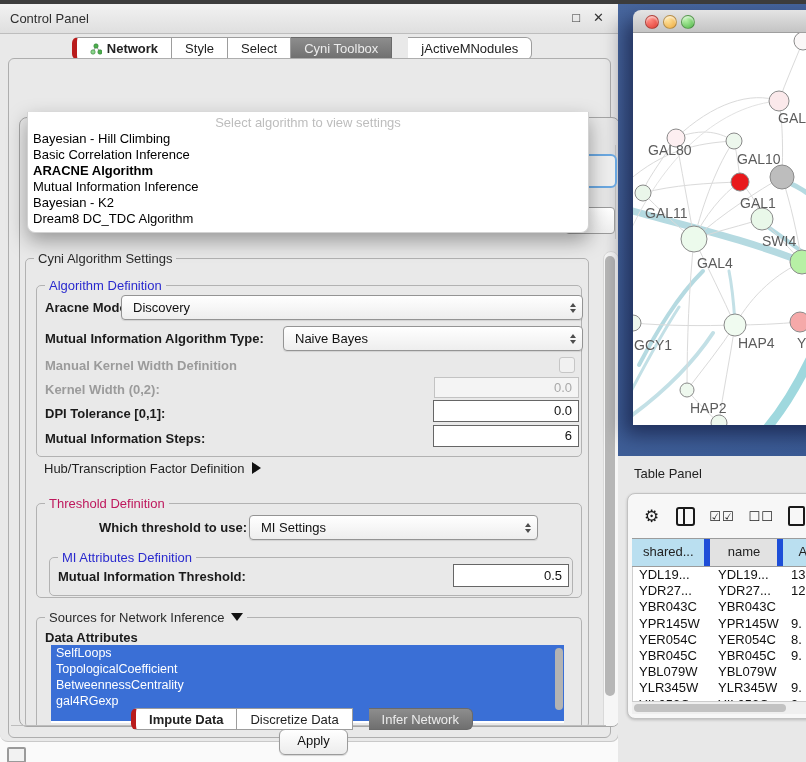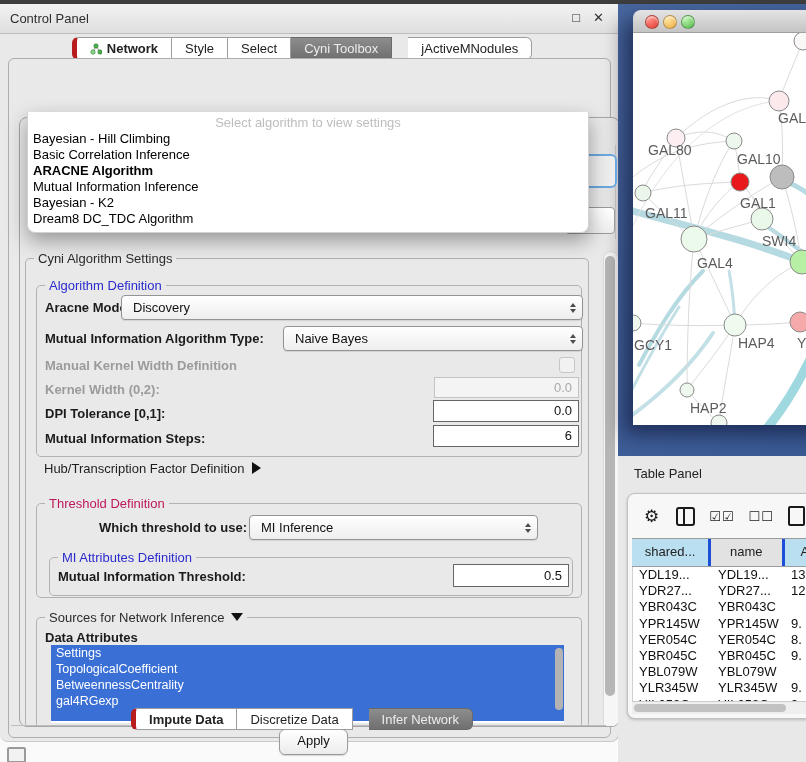--- a/index.html
+++ b/index.html
@@ -95,21 +95,21 @@
   .tfloat{position:absolute;left:9px;top:37px;width:200px;height:224px;background:#f7f7f7;
           border:1px solid #c2c2c2;border-radius:8px;box-shadow:0 1px 3px rgba(0,0,0,.2);overflow:hidden;}
   .ticons{position:absolute;left:0;top:8px;width:100%;height:28px;display:flex;align-items:center;}
   .gear{font-size:17px;color:#1a1a1a;margin-left:16px;}
   .colicon{width:15px;height:15px;border:2px solid #1a1a1a;border-radius:3px;margin-left:17px;position:relative;}
   .colicon::after{content:"";position:absolute;left:5px;top:0;width:2px;height:100%;background:#1a1a1a;}
   .cbicon{font-size:13px;color:#222;letter-spacing:1px;margin-left:14px;}
   .fileicon{width:13px;height:16px;border:2px solid #1a1a1a;border-radius:2px;margin-left:14px;}
   .ttable{position:absolute;left:4px;top:44px;width:196px;height:170px;}
   .thead{display:flex;height:27px;border-top:1px solid #9c9c9c;border-bottom:1px solid #9c9c9c;}
-  .th{border-right:3px solid #1d4ed8;font-size:13px;color:#222;text-align:center;line-height:26px;
+  .th{border-right:6px solid #1d4ed8;font-size:13px;color:#222;text-align:center;line-height:26px;
       overflow:hidden;white-space:nowrap;}
   .tbody{background:#fff;height:135px;overflow:hidden;border-left:1px solid #cfcfcf;}
   .tr{display:flex;height:16.2px;line-height:16.2px;}
   .td{font-size:13px;color:#101010;padding-left:6px;white-space:nowrap;overflow:hidden;}
   .hscroll{position:absolute;left:4px;top:207px;width:196px;height:12px;background:#efefef;border-top:1px solid #ccc;}
   .hscroll-thumb{position:absolute;left:2px;top:2px;width:152px;height:8px;background:#c2c2c2;border-radius:4px;}
 
   .miniwin{position:absolute;left:7px;top:747px;width:15px;height:12px;border:2px solid #9a9a9a;border-radius:2px;background:#f2f2f2;}
   .netico{display:inline-block;}
 </style>
@@ -198,41 +198,41 @@
 
           <span class="lbl plain" style="left:18px;top:202px;">
             <span>Hub/Transcription Factor Definition</span><span class="tri-right"></span>
           </span>
 
           <div class="groupbox" style="left:10px;top:244px;width:544px;height:93px;">
             <span class="legend green">Threshold Definition</span>
 
             <span class="lbl" style="left:62px;top:16px;">Which threshold to use:</span>
             <div class="combo" style="left:212px;top:11px;width:276px;height:23px;">
-              <span>MI Inference</span>
+              <span>MI Settings</span>
               <span class="stepper">
                   <i class="up"></i>
                   <i class="down"></i>
                 </span>
             </div>
 
             <div class="groupbox" style="left:12px;top:53px;width:522px;height:37px;">
               <span class="legend blue">MI Attributes Definition</span>
               <span class="lbl" style="left:8px;top:11px;">Mutual Information Threshold:</span>
               <div class="field" style="left:403px;top:6px;width:108px;height:21px;line-height:21px;">0.5</div>
             </div>
           </div>
 
           <div class="groupbox" style="left:10px;top:358px;width:544px;height:120px;border-bottom:none;border-radius:5px 5px 0 0;">
             <span class="legend">
               <span>Sources for Network Inference</span><span class="tri-down"></span>
             </span>
             <span class="lbl" style="left:8px;top:12px;">Data Attributes</span>
             <div class="listbox" style="left:14px;top:27px;width:513px;height:78px;" id="attr-list">
-                <div class="listrow">Settings</div>
+                <div class="listrow">SelfLoops</div>
                 <div class="listrow">TopologicalCoefficient</div>
                 <div class="listrow">BetweennessCentrality</div>
                 <div class="listrow">gal4RGexp</div>
                 <div class="listrow" style="height: 12px;"></div>
                 <div class="list-scroll"></div>
               </div>
           </div>
         </div>
 
         <div class="vscroll-track">

